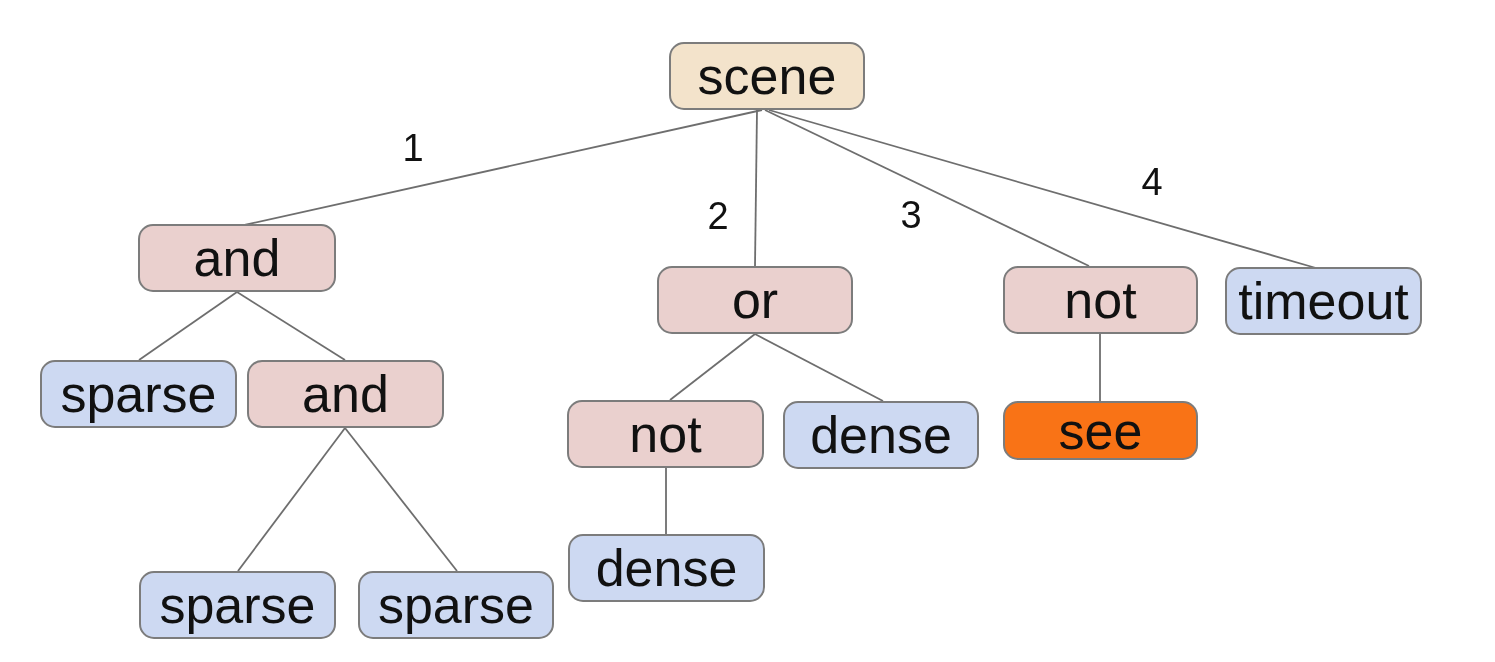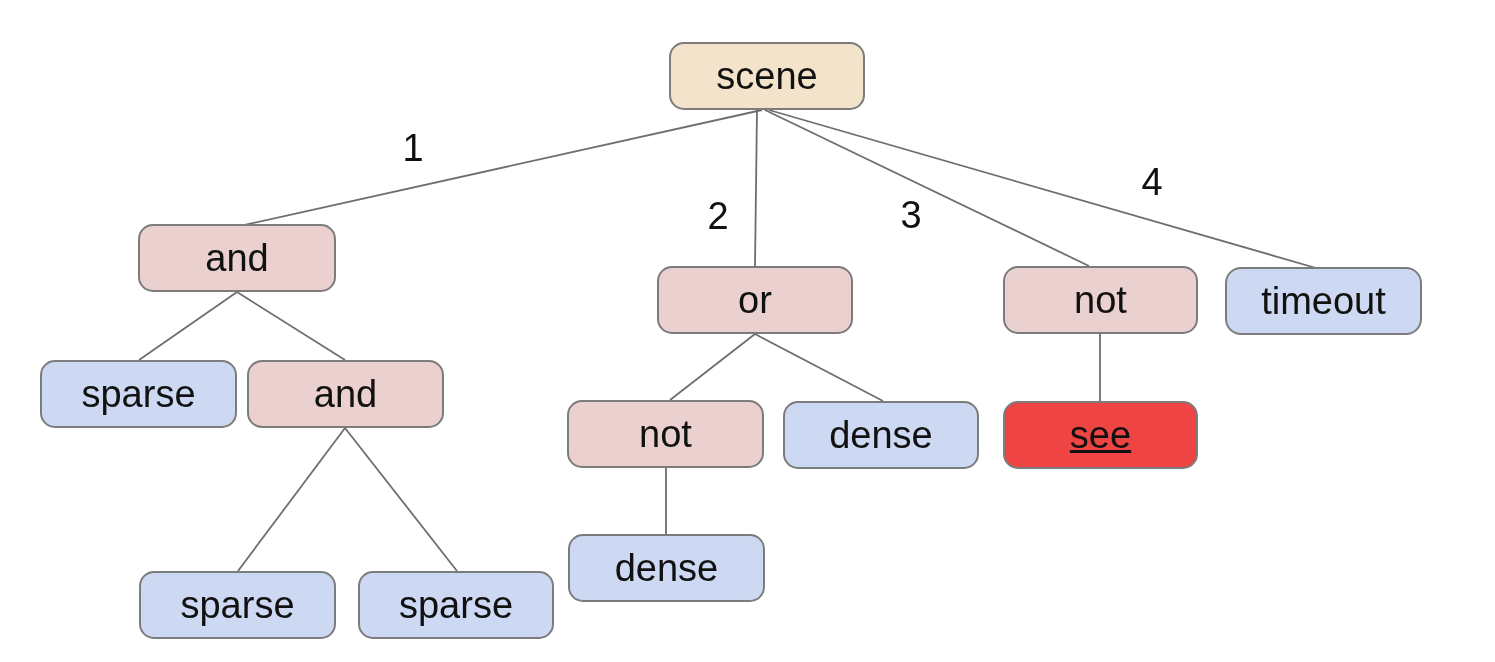--- a/index.html
+++ b/index.html
@@ -23,21 +23,21 @@
     font-size: 38px;
   }
   .node {
     position: absolute;
     box-sizing: border-box;
     border: 2px solid #7c7c7c;
     border-radius: 15px;
     display: flex;
     align-items: center;
     justify-content: center;
-    font-size: 38px;
+    font-size: 52px;
     line-height: 1;
     color: #111111;
     white-space: nowrap;
   }
 </style>
 </head>
 <body>
 
 <div class="canvas" style="width: 1495px; height: 662px; background: rgb(255, 255, 255);">
   <svg class="edges-layer" xmlns="http://www.w3.org/2000/svg" width="1495" height="662" viewBox="0 0 1495 662">
@@ -55,22 +55,22 @@
       <line x1="345" y1="428" x2="457" y2="571" stroke="#6e6e6e" stroke-width="1.8"></line>
       <line x1="755" y1="334" x2="670" y2="400" stroke="#6e6e6e" stroke-width="1.8"></line>
       <line x1="755" y1="334" x2="883" y2="401" stroke="#6e6e6e" stroke-width="1.8"></line>
       <line x1="666" y1="468" x2="666" y2="534" stroke="#6e6e6e" stroke-width="1.8"></line>
       <line x1="1100" y1="334" x2="1100" y2="401" stroke="#6e6e6e" stroke-width="1.8"></line>
     </svg>
 <div class="node" style="left: 669px; top: 42px; width: 196px; height: 68px; background: rgb(243, 227, 203); border-color: rgb(124, 124, 124); color: rgb(17, 17, 17);">scene</div>
     <div class="node" style="left: 138px; top: 224px; width: 198px; height: 68px; background: rgb(234, 208, 206); border-color: rgb(124, 124, 124); color: rgb(17, 17, 17);">and</div>
     <div class="node" style="left: 657px; top: 266px; width: 196px; height: 68px; background: rgb(234, 208, 206); border-color: rgb(124, 124, 124); color: rgb(17, 17, 17); text-align: center;">or</div>
     <div class="node" style="left: 1003px; top: 266px; width: 195px; height: 68px; background: rgb(234, 208, 206); border-color: rgb(124, 124, 124); color: rgb(17, 17, 17);">not</div>
-    <div class="node" style="left: 1225px; top: 267px; width: 197px; height: 68px; background: rgb(205, 217, 242); border-color: rgb(124, 124, 124); color: rgb(17, 17, 17); border-radius: 16px;">timeout</div>
+    <div class="node" style="left: 1225px; top: 267px; width: 197px; height: 68px; background: rgb(205, 217, 242); border-color: rgb(124, 124, 124); color: rgb(17, 17, 17);">timeout</div>
     <div class="node" style="left: 40px; top: 360px; width: 197px; height: 68px; background: rgb(205, 217, 242); border-color: rgb(124, 124, 124); color: rgb(17, 17, 17);">sparse</div>
     <div class="node" style="left: 247px; top: 360px; width: 197px; height: 68px; background: rgb(234, 208, 206); border-color: rgb(124, 124, 124); color: rgb(17, 17, 17);">and</div>
     <div class="node" style="left: 567px; top: 400px; width: 197px; height: 68px; background: rgb(234, 208, 206); border-color: rgb(124, 124, 124); color: rgb(17, 17, 17);">not</div>
     <div class="node" style="left: 783px; top: 401px; width: 196px; height: 68px; background: rgb(205, 217, 242); border-color: rgb(124, 124, 124); color: rgb(17, 17, 17);">dense</div>
-    <div class="node" style="left: 1003px; top: 401px; width: 195px; height: 68px; background: #ef4444; border-color: rgb(124, 124, 124); color: rgb(17, 17, 17); text-decoration: underline;">see</div>
+    <div class="node" style="left: 1003px; top: 401px; width: 195px; height: 59px; background: #f97316; border-color: rgb(124, 124, 124); color: rgb(17, 17, 17);">see</div>
     <div class="node" style="left: 568px; top: 534px; width: 197px; height: 68px; background: rgb(205, 217, 242); border-color: rgb(124, 124, 124); color: rgb(17, 17, 17);">dense</div>
     <div class="node" style="left: 139px; top: 571px; width: 197px; height: 68px; background: rgb(205, 217, 242); border-color: rgb(124, 124, 124); color: rgb(17, 17, 17);">sparse</div>
     <div class="node" style="left: 358px; top: 571px; width: 196px; height: 68px; background: rgb(205, 217, 242); border-color: rgb(124, 124, 124); color: rgb(17, 17, 17);">sparse</div>
   </div>
 
 </body></html>

